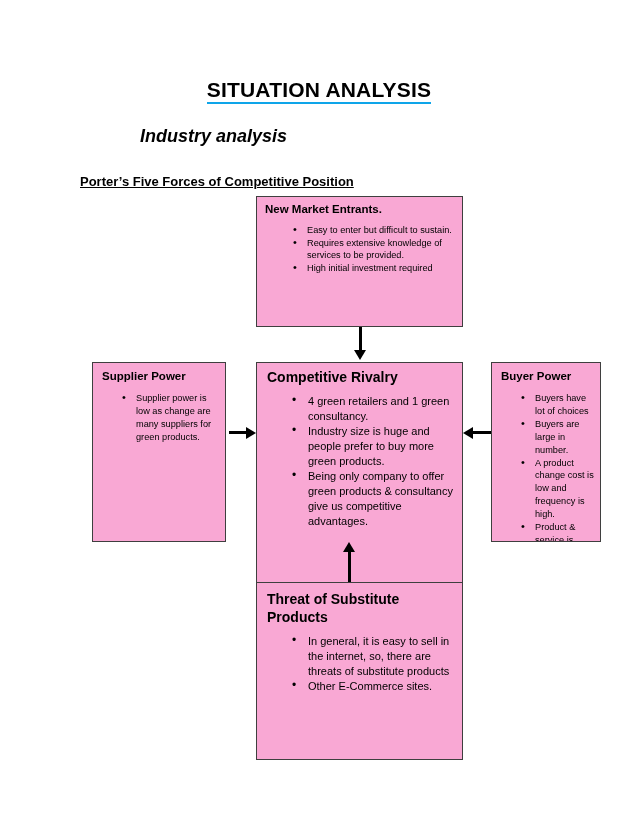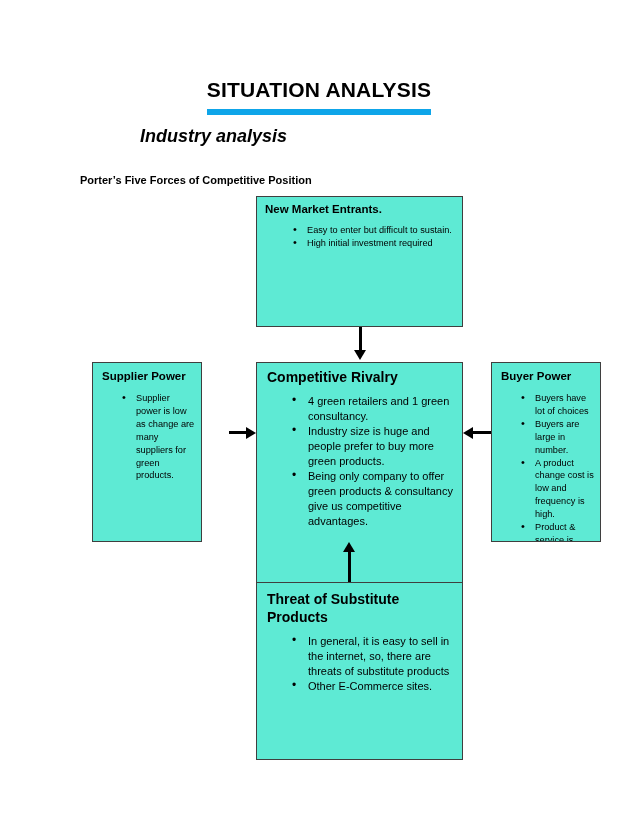--- a/index.html
+++ b/index.html
@@ -22,45 +22,46 @@
     position: absolute;
     left: 0;
     top: 78px;
     width: 638px;
     text-align: center;
     font-size: 21px;
     font-weight: bold;
     letter-spacing: .2px;
   }
   .page-title span {
-    border-bottom: 6px solid #0ea5e9;
-    padding-bottom: 8px;
+    border-bottom: 2px solid #0ea5e9;
+    padding-bottom: 1px;
   }
   .sub-title {
     position: absolute;
     left: 140px;
     top: 126px;
     font-size: 18px;
     font-weight: bold;
     font-style: italic;
   }
   .section-label {
     position: absolute;
     left: 80px;
     top: 174px;
-    font-size: 11px;
-    font-weight: bold;
+    font-size: 13px;
+    font-weight: bold;
+    text-decoration: underline;
   }
 
   
   .force-box {
     position: absolute;
     box-sizing: border-box;
     border: 1.6px solid #3f3f3f;
-    background: #5eead4;
+    background: #f9a8d4;
     overflow: hidden;
   }
   .box-title {
     font-weight: bold;
     color: #000;
   }
   .box-list {
     margin: 0;
     padding: 0;
     list-style: none;
@@ -84,21 +85,21 @@
     left: 256px; top: 196px; width: 207px; height: 131px;
   }
   #box-new-entrants .box-title { font-size: 11.5px; margin: 6px 0 0 8px; }
   #box-new-entrants .box-list {
     margin: 9px 8px 0 34px;
     font-size: 9.2px;
     line-height: 12.6px;
   }
 
   #box-supplier {
-    left: 92px; top: 362px; width: 110px; height: 180px;
+    left: 92px; top: 362px; width: 134px; height: 180px;
   }
   #box-supplier .box-title { font-size: 11.5px; margin: 7px 0 0 9px; }
   #box-supplier .box-list {
     margin: 10px 6px 0 27px;
     font-size: 9.2px;
     line-height: 12.9px;
   }
 
   #box-rivalry {
     left: 256px; top: 362px; width: 207px; height: 228px;
@@ -203,20 +204,21 @@
 </div>
 
 <div class="sub-title">Industry analysis</div>
 
 <div class="section-label">Porter’s Five Forces of Competitive Position</div>
 
 <div class="force-box" id="box-new-entrants">
   <div class="box-title">New Market Entrants.</div>
   <ul class="box-list">
     <li>Easy to enter but difficult to sustain.</li>
+    <li>Requires extensive knowledge of services to be provided.</li>
     <li>High initial investment required</li>
   </ul>
 </div>
 
 <div class="connector" id="arrow-entrants-down">
   <div class="shaft"></div>
   <div class="head"></div>
 </div>
 
 <div class="force-box" id="box-supplier">

